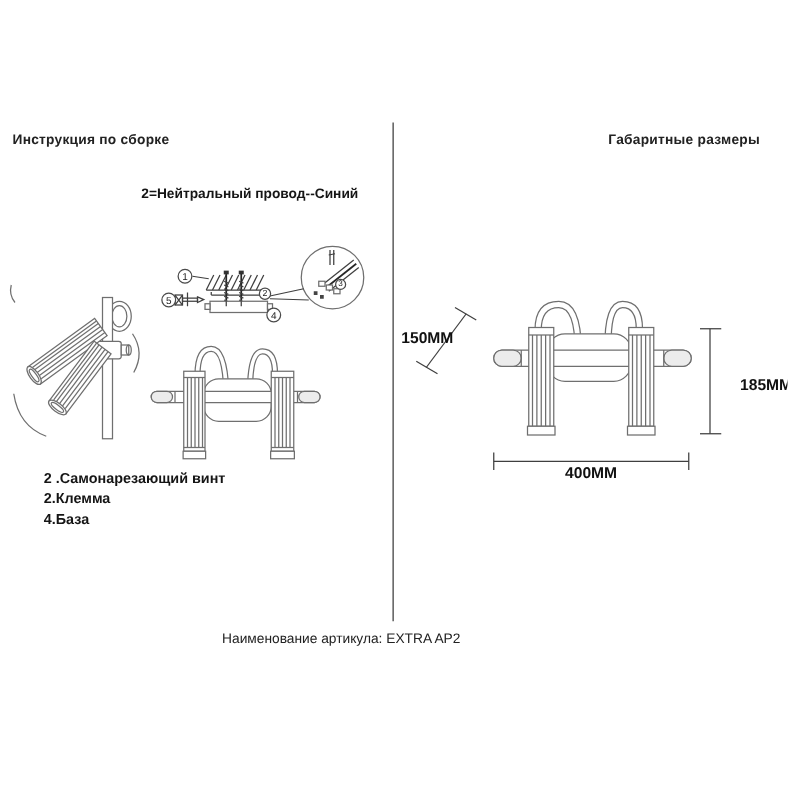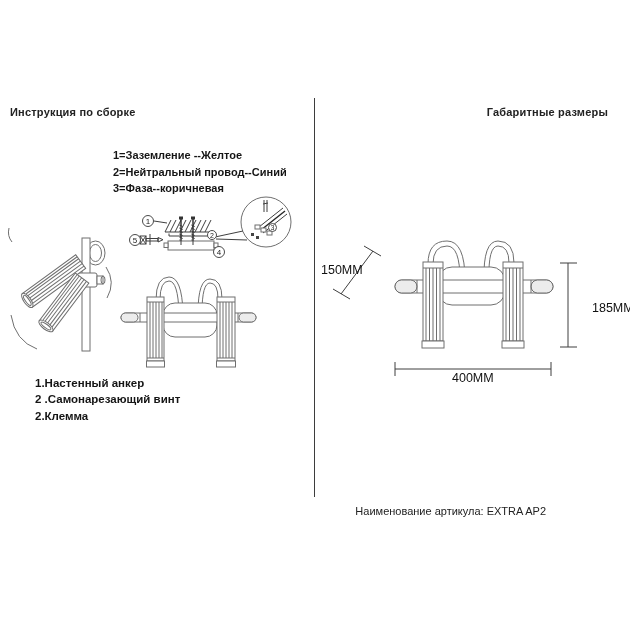--- a/index.html
+++ b/index.html
@@ -5,22 +5,22 @@
   html,body{margin:0;padding:0;}
   body{
     width:630px;height:630px;background:#ffffff;position:relative;overflow:hidden;
     font-family:"Liberation Sans",sans-serif;color:#1a1a1a;
   }
   .abs{position:absolute;}
   .panel-title{font-size:11px;font-weight:700;color:#222;letter-spacing:0.2px;}
   .legend{left:113px;top:147px;font-size:11px;font-weight:700;line-height:16.5px;color:#151515;}
   .parts-list{left:35px;top:375px;font-size:11.5px;font-weight:700;line-height:16.3px;color:#151515;}
   .divider{left:314px;top:98px;width:1px;height:399px;background:#3d3d3d;}
-  .footer{left:0;top:505px;width:546px;text-align:right;font-size:11px;color:#222;}
-  .dim-label{font-size:12.5px;font-weight:400;color:#111;}
+  .footer{left:0;top:505px;width:546px;text-align:center;font-size:11px;color:#222;}
+  .dim-label{font-size:12.5px;font-weight:700;color:#111;}
   .callout{
     border:1px solid #4a4a4a;border-radius:50%;background:#fff;color:#222;
     display:flex;align-items:center;justify-content:center;box-sizing:border-box;
   }
   .co-12{width:12px;height:12px;font-size:8px;}
   .co-10{width:10px;height:10px;font-size:7px;}
   .co-9{width:9px;height:9px;font-size:6.5px;}
   svg{position:absolute;overflow:visible;}
   .ln{stroke:#6f6f6f;stroke-width:1;fill:none;}
   .lnw{stroke:#6f6f6f;stroke-width:1;fill:#ffffff;}
@@ -31,29 +31,27 @@
 </head>
 <body>
 
 <div class="abs divider"></div>
 
 <div class="abs panel-title" style="left:10px;top:106px;">Инструкция по сборке</div>
 
 <div class="abs panel-title" style="right:22px;top:106px;">Габаритные размеры</div>
 
 <div class="abs legend">
-  <div>1=Заземление --Желтое</div>
   <div>2=Нейтральный провод--Синий</div>
-  <div>3=Фаза--коричневая</div>
 </div>
 
 <div class="abs parts-list">
-  <div>1.Настенный анкер</div>
   <div>2 .Самонарезающий винт</div>
   <div>2.Клемма</div>
+  <div>4.База</div>
 </div>
 
 <div class="abs footer">Наименование артикула: EXTRA AP2</div>
 
 <svg class="abs" style="left:5px;top:205px;" width="115" height="150" viewBox="0 0 115 150">
 
   <ellipse class="ln" cx="90.5" cy="48" rx="9.5" ry="12"></ellipse>
   <ellipse class="ln" cx="90.5" cy="48" rx="6" ry="8.5"></ellipse>
 
   <rect class="lnw" x="77" y="33" width="8" height="113"></rect>

